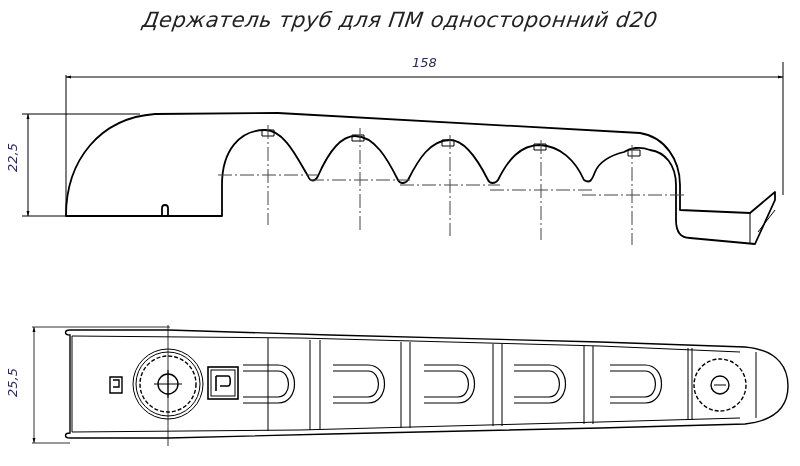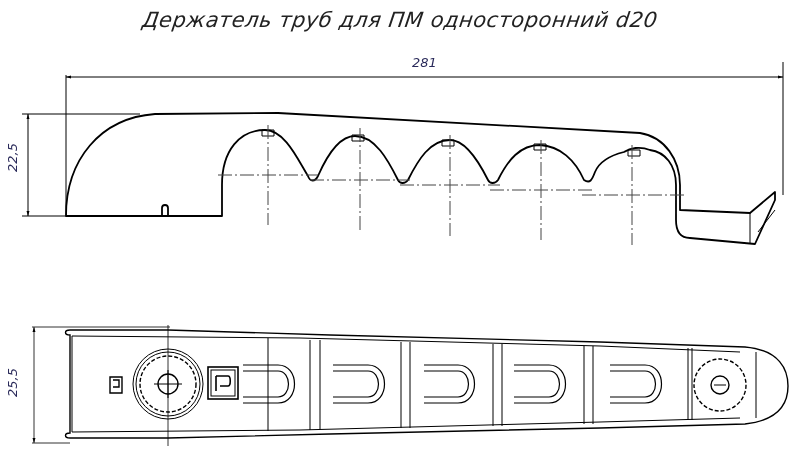--- a/index.html
+++ b/index.html
@@ -15,21 +15,21 @@
   .dim-158 { left:412px; top:55px; }
   .dim-225 { left:-2px; top:150px; transform:rotate(-90deg); transform-origin:center; }
   .dim-255 { left:-2px; top:375px; transform:rotate(-90deg); transform-origin:center; }
   svg { position:absolute; left:0; top:0; }
 </style>
 </head>
 <body>
 
 <div class="title">Держатель труб для ПМ односторонний d20</div>
 
-<div class="dim-text dim-158">281</div>
+<div class="dim-text dim-158">158</div>
 <div class="dim-text dim-225">22,5</div>
 <div class="dim-text dim-255">25,5</div>
 
 <svg width="800" height="466" viewBox="0 0 800 466">
   <defs>
     <marker id="arr" viewBox="0 0 10 10" refX="10" refY="5" markerWidth="8" markerHeight="5" orient="auto-start-reverse">
       <path d="M0,2 L10,5 L0,8 z" fill="#000"></path>
     </marker>
   </defs>
 

